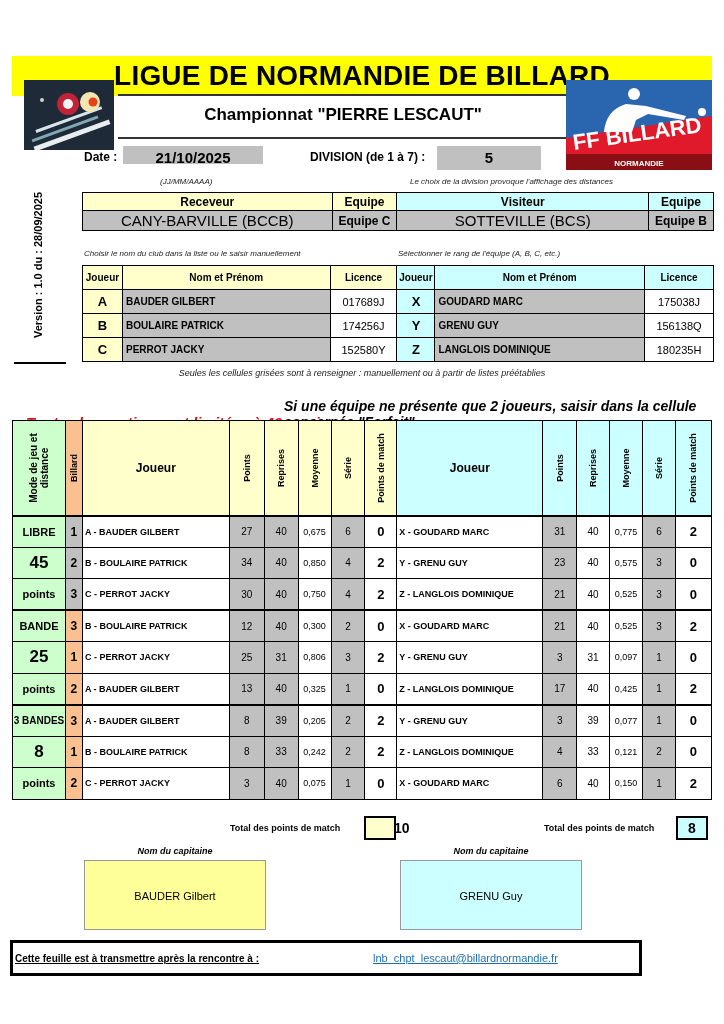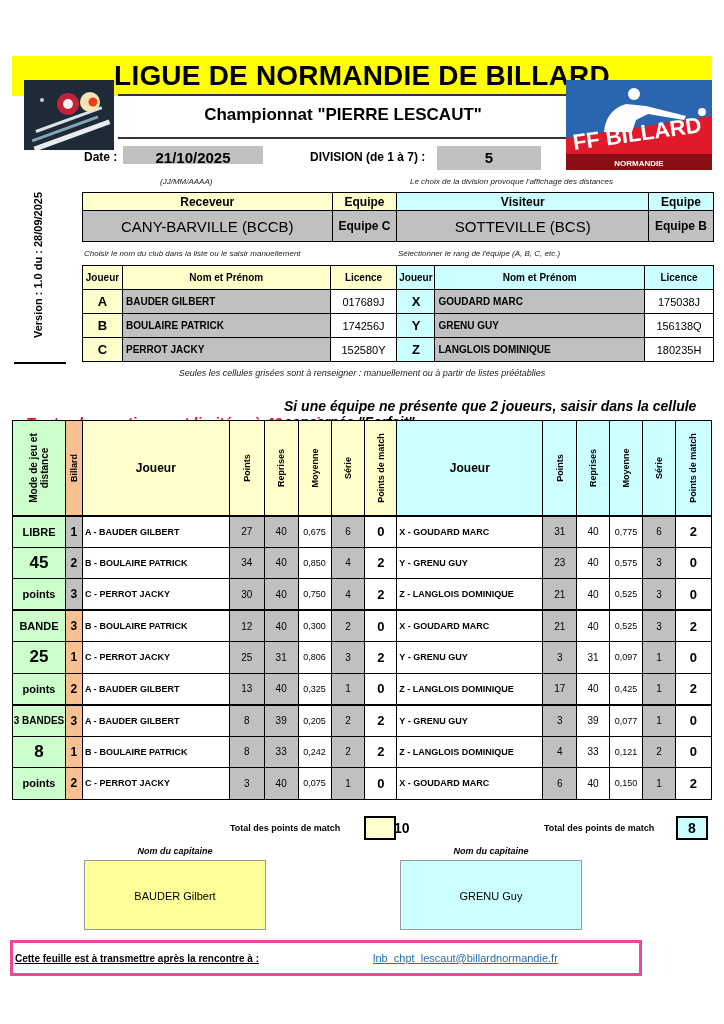--- a/index.html
+++ b/index.html
@@ -28,21 +28,21 @@
   
   table { border-collapse: collapse; }
   .team td { border: 1.5px solid #000; }
   .y { background: #ffffcc; }
   .c { background: #ccffff; }
   .g { background: #c0c0c0; }
   .w { background: #ffffff; }
   .gr { background: #ccffcc; }
   .or { background: #fac090; }
   .hdr { font-size: 12px; font-weight: bold; text-align: center; }
-  .club { font-size: 15px; text-align: center; height: 31px; }
+  .club { font-size: 15px; text-align: center; height: 20px; }
   .eq { font-size: 12px; font-weight: bold; text-align: center; }
   .pl-letter { font-size: 13px; font-weight: bold; text-align: center; height: 24px; }
   .pl-name { font-size: 10px; font-weight: bold; padding-left: 3px; }
   .pl-lic { font-size: 11px; text-align: center; }
 
   
   .match td { border: 1px solid #000; height: 31.5px; }
   .match .head td { height: 95px; }
   .vert { position: relative; }
   .vert span { position: absolute; left: 50%; top: 50%; transform: translate(-50%, -50%) rotate(-90deg);
@@ -52,21 +52,21 @@
   .bill { font-size: 12px; font-weight: bold; text-align: center; }
   .jn { font-size: 9px; font-weight: bold; padding-left: 2px; white-space: nowrap; }
   .num { font-size: 10px; text-align: center; }
   .avg { font-size: 9px; text-align: center; }
   .pm { font-size: 13px; font-weight: bold; text-align: center; }
   .group-top td { border-top: 2px solid #000; }
 
   .total-box { width: 32px; height: 24px; border: 2px solid #000; font-size: 14px; font-weight: bold;
     text-align: center; line-height: 20px; }
   .cap-box { width: 182px; height: 70px; border: 1px solid #999; font-size: 11px; text-align: center; line-height: 70px; }
-  .red-box { left: 10px; top: 940px; width: 632px; height: 36px; border: 3px solid #ec4899; }
+  .red-box { left: 10px; top: 940px; width: 632px; height: 36px; border: 3px solid #000000; }
 </style>
 </head>
 <body>
 
 <div class="abs title-bar">LIGUE DE NORMANDIE DE BILLARD</div>
 
 <div class="abs logo-left">
   <svg width="90" height="70" viewBox="0 0 90 70">
     <rect width="90" height="70" fill="#1e2a38"></rect>
     <rect x="10" y="38" width="70" height="3" fill="#d9e4e8" transform="rotate(-20 45 40)"></rect>

